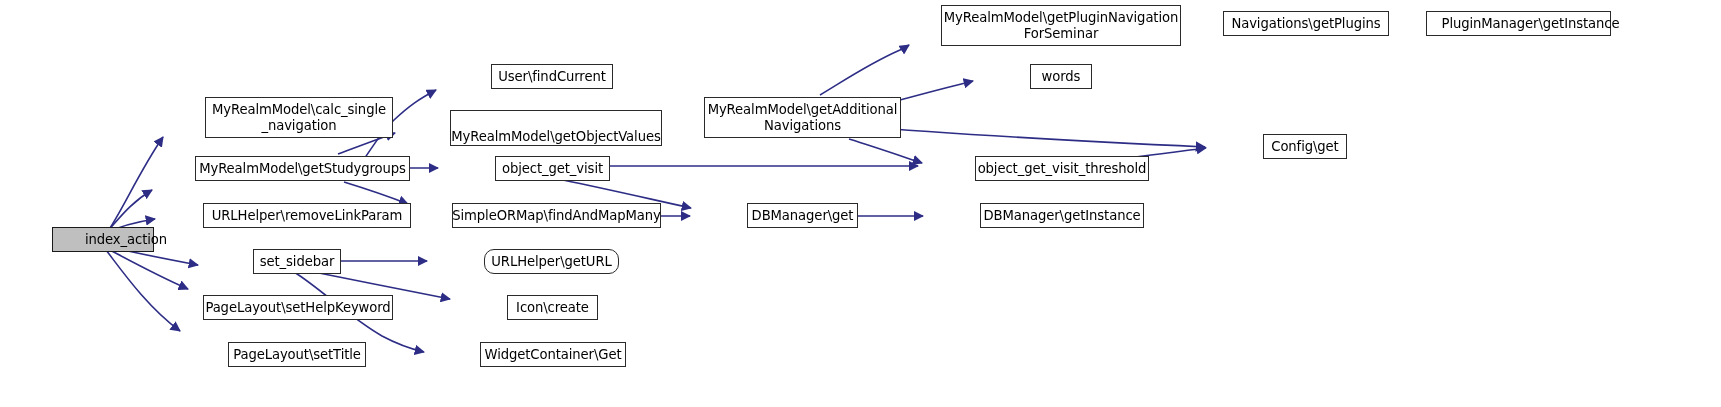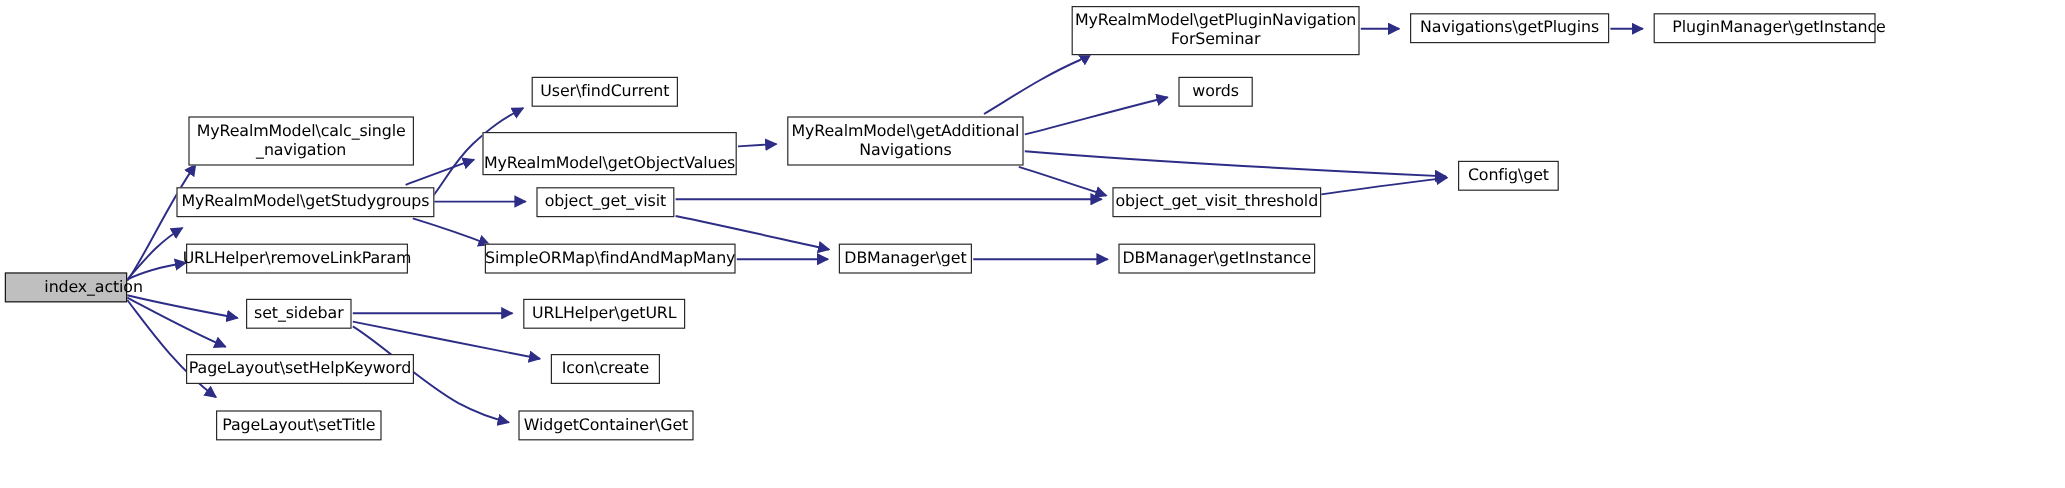--- a/index.html
+++ b/index.html
@@ -32,20 +32,21 @@
     color: #000000;
     display: flex;
     align-items: center;
     justify-content: center;
     text-align: center;
     font-size: 13.2px;
     line-height: 1.18;
     white-space: pre-line;
     letter-spacing: -0.1px;
     z-index: 3;
+    margin-left: 48px;
   }
   .node.highlight {
     background: #bfbfbf;
     border-color: #1a1a1a;
   }
   .node .lbl {
     display: block;
     padding: 0 5px;
     white-space: pre-line;
   }
@@ -86,29 +87,29 @@
         <path d="M294,261 L427,261" fill="none" stroke="#2d2d86" stroke-width="1.6" marker-end="url(#arrow)"></path>
         <path d="M294,268 C340,277 403,290 450,299" fill="none" stroke="#2d2d86" stroke-width="1.6" marker-end="url(#arrow)"></path>
         <path d="M294,272 C320,288 350,318 382,336 C397,344 411,349 424,352" fill="none" stroke="#2d2d86" stroke-width="1.6" marker-end="url(#arrow)"></path>
       </g>
   </svg>
   <div id="nodes">
       <div class="node highlight" style="left: 4px; top: 227px; width: 102px; height: 25px; padding-left: 46px;"><span class="lbl">index_action</span></div>
       <div class="node" style="left: 157px; top: 97px; width: 188px; height: 41px;"><span class="lbl">MyRealmModel\calc_single
 _navigation</span></div>
       <div class="node" style="left: 147px; top: 156px; width: 215px; height: 25px; align-items: center;"><span class="lbl">MyRealmModel\getStudygroups</span></div>
-      <div class="node" style="left: 155px; top: 203px; width: 185px; height: 25px;"><span class="lbl">URLHelper\removeLinkParam</span></div>
+      <div class="node" style="left: 155px; top: 203px; width: 208px; height: 25px;"><span class="lbl">URLHelper\removeLinkParam</span></div>
       <div class="node" style="left: 205px; top: 249px; width: 88px; height: 25px;"><span class="lbl">set_sidebar</span></div>
       <div class="node" style="left: 155px; top: 295px; width: 190px; height: 25px;"><span class="lbl">PageLayout\setHelpKeyword</span></div>
       <div class="node" style="left: 180px; top: 342px; width: 138px; height: 25px;"><span class="lbl">PageLayout\setTitle</span></div>
       <div class="node" style="left: 443px; top: 64px; width: 122px; height: 25px;"><span class="lbl">User\findCurrent</span></div>
       <div class="node" style="left: 402px; top: 110px; width: 212px; height: 36px; align-items: flex-end;"><span class="lbl">MyRealmModel\getObjectValues</span></div>
       <div class="node" style="left: 447px; top: 156px; width: 115px; height: 25px;"><span class="lbl">object_get_visit</span></div>
       <div class="node" style="left: 404px; top: 203px; width: 209px; height: 25px;"><span class="lbl">SimpleORMap\findAndMapMany</span></div>
-      <div class="node" style="left: 436px; top: 249px; width: 135px; height: 25px;"><span class="lbl">URLHelper\getURL</span></div>
+      <div class="node" style="left: 436px; top: 249px; width: 135px; height: 25px; border-radius: 10px;"><span class="lbl">URLHelper\getURL</span></div>
       <div class="node" style="left: 459px; top: 295px; width: 91px; height: 25px;"><span class="lbl">Icon\create</span></div>
       <div class="node" style="left: 432px; top: 342px; width: 146px; height: 25px; justify-content: center;"><span class="lbl">WidgetContainer\Get</span></div>
       <div class="node" style="left: 656px; top: 97px; width: 197px; height: 41px;"><span class="lbl">MyRealmModel\getAdditional
 Navigations</span></div>
       <div class="node" style="left: 699px; top: 203px; width: 111px; height: 25px;"><span class="lbl">DBManager\get</span></div>
       <div class="node" style="left: 893px; top: 5px; width: 240px; height: 41px;"><span class="lbl">MyRealmModel\getPluginNavigation
 ForSeminar</span></div>
       <div class="node" style="left: 982px; top: 64px; width: 62px; height: 25px;"><span class="lbl">words</span></div>
       <div class="node" style="left: 927px; top: 156px; width: 174px; height: 25px;"><span class="lbl">object_get_visit_threshold</span></div>
       <div class="node" style="left: 932px; top: 203px; width: 164px; height: 25px;"><span class="lbl">DBManager\getInstance</span></div>

